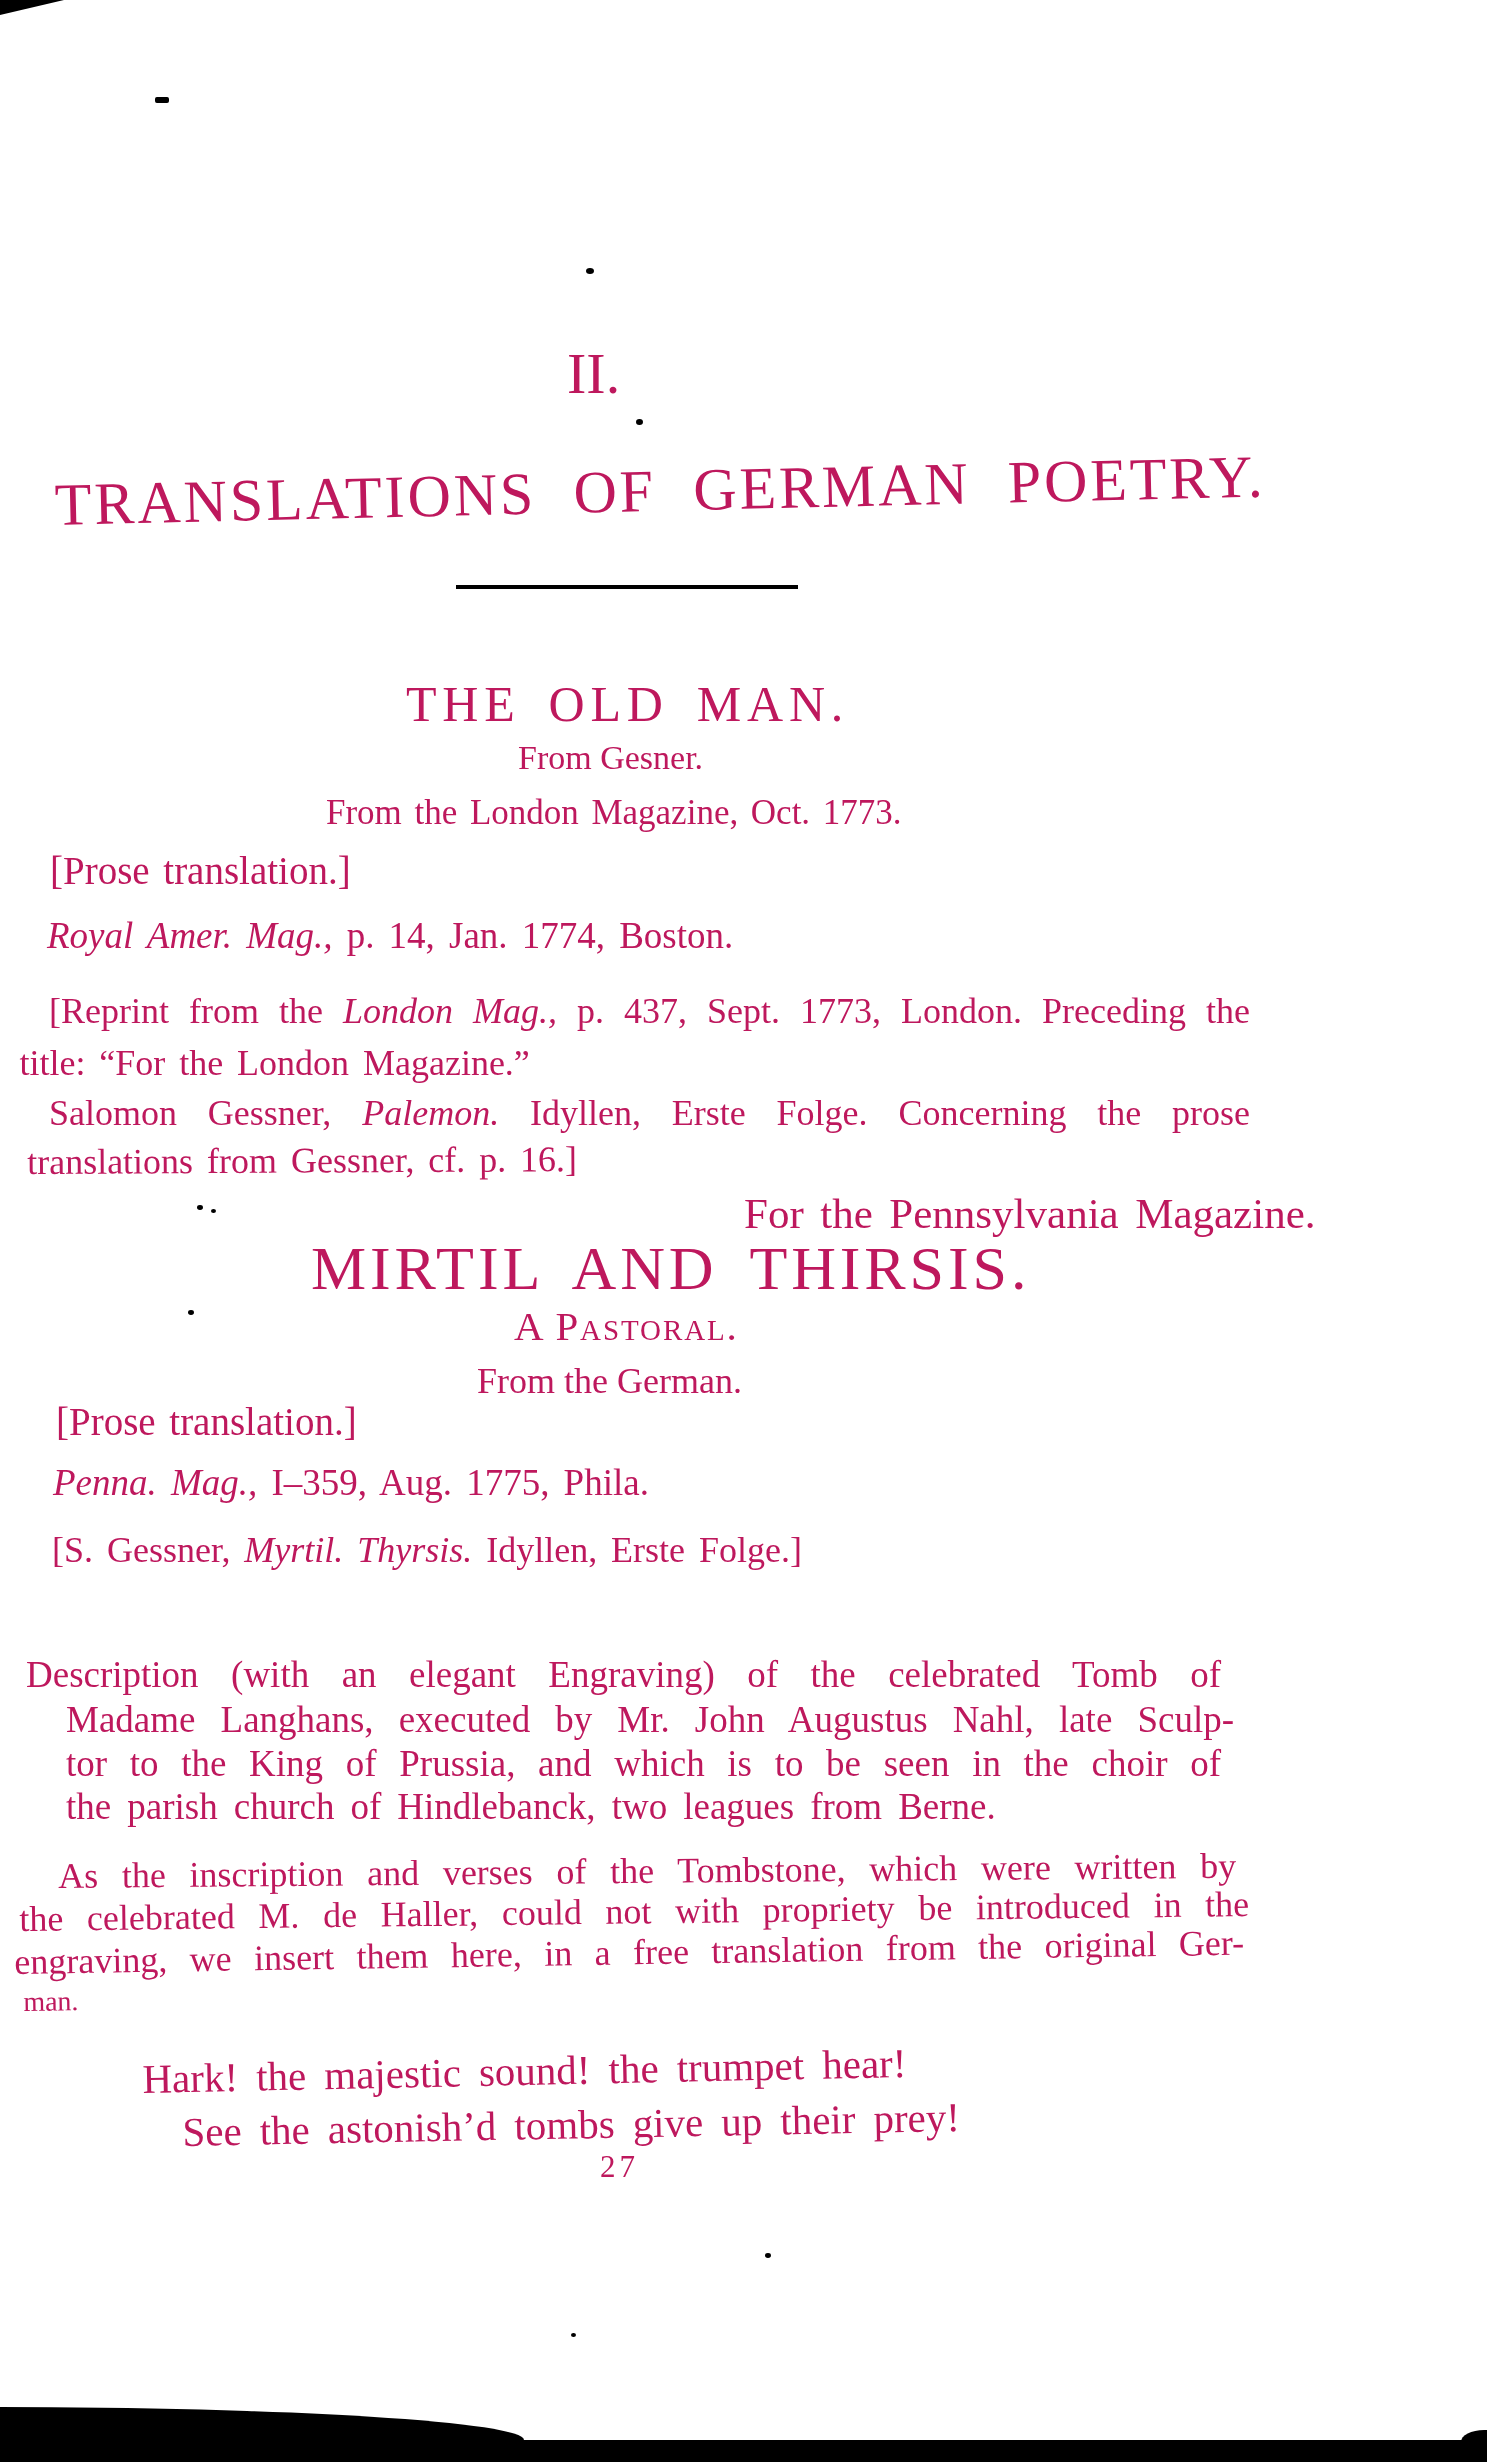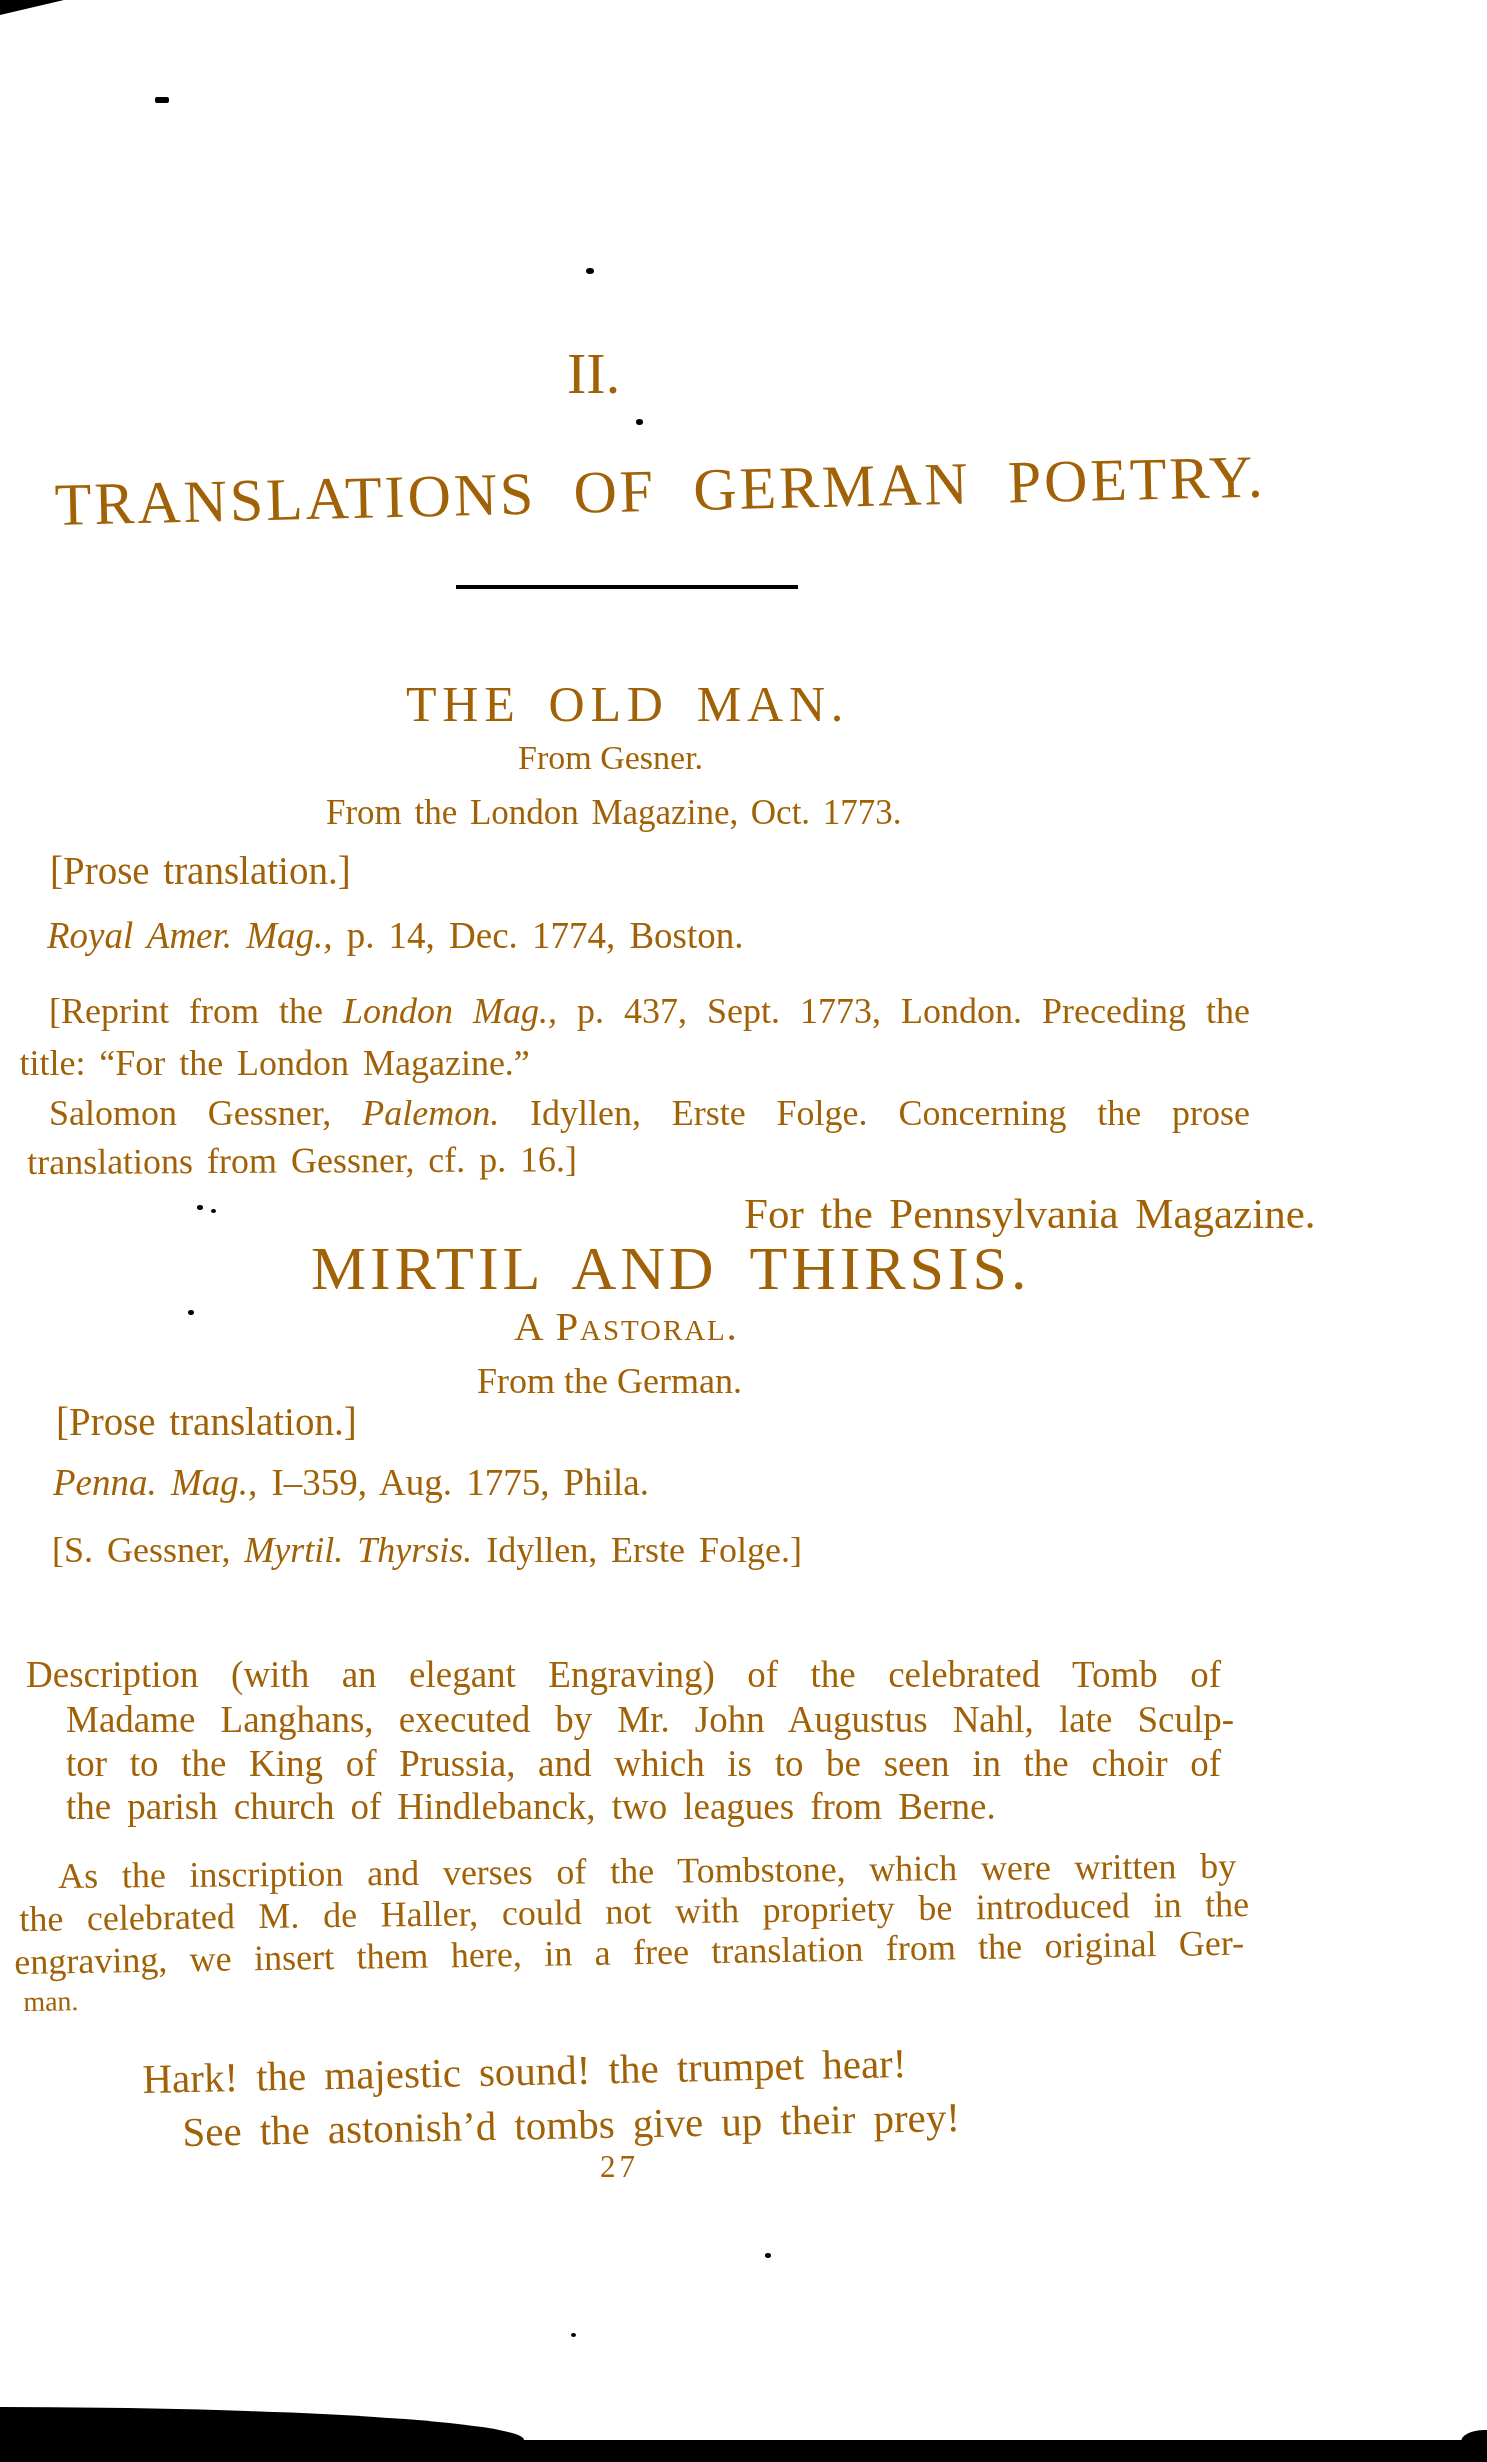--- a/index.html
+++ b/index.html
@@ -2,21 +2,21 @@
 <html><head>
 <meta charset="utf-8">
 <style>
   html,body{margin:0;padding:0;background:#ffffff;}
   .page{
     position:relative;
     width:1488px;height:2463px;
     background:#ffffff;
     overflow:hidden;
     font-family:"Liberation Serif","DejaVu Serif",serif;
-    color:#a16207;
+    color:#be185d;
   }
   .line{position:absolute;white-space:nowrap;line-height:1.1;}
   .just{white-space:normal;text-align:justify;text-align-last:justify;}
   .it{font-style:italic;}
   .sc{font-variant:small-caps;}
   .rot{transform-origin:left top;}
 
   
   .part-number{left:567px;top:342px;font-size:58px;}
   .part-title{left:54px;top:472px;font-size:60px;letter-spacing:2.9px;word-spacing:19.4px;transform:rotate(-1.35deg);}
@@ -84,21 +84,21 @@
   <div class="speck s3"></div>
 
   <div class="line part-number">II.</div>
   <div class="line part-title rot">TRANSLATIONS OF GERMAN POETRY.</div>
   <div class="rule"></div>
 
   <div class="line om-title">THE OLD MAN.</div>
   <div class="line om-from1">From Gesner.</div>
   <div class="line om-from2">From the London Magazine, Oct. 1773.</div>
   <div class="line om-prose">[Prose translation.]</div>
-  <div class="line om-cite"><span class="it">Royal Amer. Mag.,</span><span> p. 14, Dec. 1774, Boston.</span></div>
+  <div class="line om-cite"><span class="it">Royal Amer. Mag.,</span><span> p. 14, Jan. 1774, Boston.</span></div>
 
   <div class="line just r1"><span>[Reprint from the </span><span class="it">London Mag.,</span><span> p. 437, Sept. 1773, London.  Preceding the</span></div>
   <div class="line just r3"><span>Salomon Gessner, </span><span class="it">Palemon.</span><span>  Idyllen, Erste Folge.  Concerning the prose</span></div>
   <div class="line r2">title: “For the London Magazine.”</div>
   <div class="line r4 rot">translations from Gessner, cf. p. 16.]</div>
 
   <div class="speck s4"></div>
   <div class="speck s5"></div>
   <div class="line penn-credit">For the Pennsylvania Magazine.</div>
   <div class="speck s6"></div>

